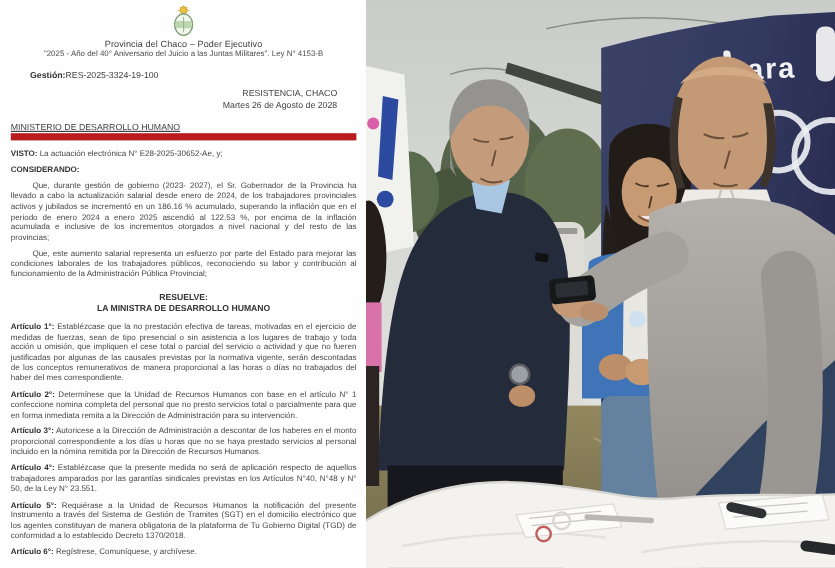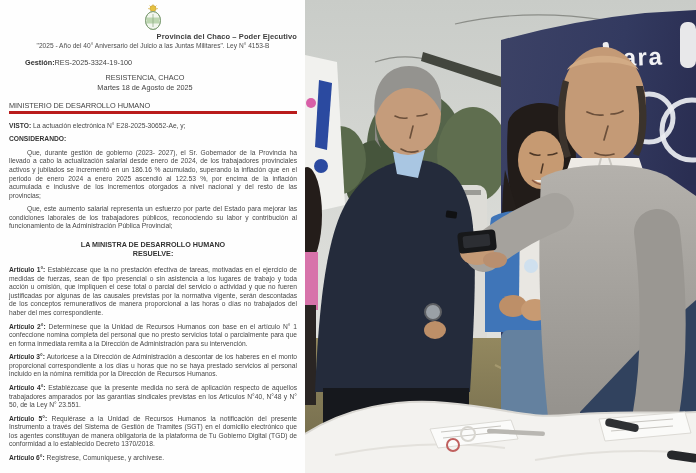--- a/index.html
+++ b/index.html
@@ -3,26 +3,26 @@
 <meta charset="utf-8">
 <style>
   html,body{margin:0;padding:0;background:#ffffff;}
   body{width:696px;height:473px;overflow:hidden;font-family:"Liberation Sans",sans-serif;}
   .page{position:relative;width:696px;height:473px;display:flex;background:#fff;}
 
   
   .doc{width:305px;height:473px;box-sizing:border-box;padding:4px 8px 0 9px;background:#fefefe;color:#474747;overflow:hidden;}
   .doc-header{text-align:center;margin-bottom:9px;}
   .seal{display:block;margin:0 auto 1px auto;}
-  .org{font-size:7.5px;font-weight:bold;color:#3c3c3c;letter-spacing:.1px;text-align:right;}
+  .org{font-size:7.5px;font-weight:normal;color:#3c3c3c;letter-spacing:.1px;}
   .motto{font-size:6.6px;color:#4d4d4d;margin-top:1px;}
   .num-row{font-size:7.3px;margin:0 0 6px 16px;color:#444;}
   .num-row b{color:#333;}
-  .place-date{font-size:7.3px;text-align:center;padding-right:16px;line-height:1.35;margin-bottom:8px;color:#444;}
-  .ministry{font-size:7.3px;color:#3f3f3f;border-bottom:3px solid #b91c1c;padding-bottom:1px;margin-bottom:8px;}
+  .place-date{font-size:7.3px;text-align:right;padding-right:16px;line-height:1.35;margin-bottom:8px;color:#444;}
+  .ministry{font-size:7.3px;color:#3f3f3f;border-bottom:6px solid #b91c1c;padding-bottom:1px;margin-bottom:8px;text-decoration:underline;}
   .body-p{font-size:6.7px;line-height:1.28;text-align:justify;margin:0 0 5px 0;}
   .body-p b{color:#333;}
   .indent{text-indent:18px;}
   .mb10{margin-bottom:9px;}
   .res-title{font-size:7.2px;font-weight:bold;text-align:center;color:#333;line-height:1.25;margin:2px 0 8px 0;}
   .art{font-size:6.7px;line-height:1.28;text-align:justify;margin:0 0 5px 0;}
   .art b{color:#2f2f2f;}
 
   
   .photo{width:391px;height:473px;margin:0;position:relative;overflow:hidden;}
@@ -52,35 +52,35 @@
         <line x1="10" y1="10" x2="10" y2="23" stroke="#8aa87f" stroke-width="0.7"></line>
       </svg>
       <div class="org">Provincia del Chaco – Poder Ejecutivo</div>
       <div class="motto">"2025 - Año del 40° Aniversario del Juicio a las Juntas Militares". Ley N° 4153-B</div>
     </div>
 
     <div class="num-row"><b>Gestión:</b><span>RES-2025-3324-19-100</span></div>
 
     <div class="place-date">
       <div>RESISTENCIA, CHACO</div>
-      <div>Martes 18 de Agosto de 2025</div>
+      <div>Martes 26 de Agosto de 2028</div>
     </div>
 
     <div class="ministry">MINISTERIO DE DESARROLLO HUMANO</div>
 
     <p class="body-p"><b>VISTO:</b> <span>La actuación electrónica N° E28-2025-30652-Ae, y;</span></p>
 
     <p class="body-p"><b>CONSIDERANDO:</b></p>
 
     <p class="body-p indent">Que, durante gestión de gobierno (2023- 2027), el Sr. Gobernador de la Provincia ha llevado a cabo la actualización salarial desde enero de 2024, de los trabajadores provinciales activos y jubilados se incrementó en un 186.16 % acumulado, superando la inflación que en el periodo de enero 2024 a enero 2025 ascendió al 122.53 %, por encima de la inflación acumulada e inclusive de los incrementos otorgados a nivel nacional y del resto de las provincias;</p>
     <p class="body-p indent mb10">Que, este aumento salarial representa un esfuerzo por parte del Estado para mejorar las condiciones laborales de los trabajadores públicos, reconociendo su labor y contribución al funcionamiento de la Administración Pública Provincial;</p>
 
     <div class="res-title">
+      <div>RESUELVE:</div>
       <div>LA MINISTRA DE DESARROLLO HUMANO</div>
-      <div>RESUELVE:</div>
     </div>
 
     <p class="art"><b>Artículo 1°:</b> <span>Establézcase que la no prestación efectiva de tareas, motivadas en el ejercicio de medidas de fuerzas, sean de tipo presencial o sin asistencia a los lugares de trabajo y toda acción u omisión, que impliquen el cese total o parcial del servicio o actividad y que no fueren justificadas por algunas de las causales previstas por la normativa vigente, serán descontadas de los conceptos remunerativos de manera proporcional a las horas o días no trabajados del haber del mes correspondiente.</span></p>
     <p class="art"><b>Artículo 2°:</b> <span>Determínese que la Unidad de Recursos Humanos con base en el artículo N° 1 confeccione nomina completa del personal que no presto servicios total o parcialmente para que en forma inmediata remita a la Dirección de Administración para su intervención.</span></p>
     <p class="art"><b>Artículo 3°:</b> <span>Autoricese a la Dirección de Administración a descontar de los haberes en el monto proporcional correspondiente a los días u horas que no se haya prestado servicios al personal incluido en la nómina remitida por la Dirección de Recursos Humanos.</span></p>
     <p class="art"><b>Artículo 4°:</b> <span>Establézcase que la presente medida no será de aplicación respecto de aquellos trabajadores amparados por las garantías sindicales previstas en los Artículos N°40, N°48 y N° 50, de la Ley N° 23.551.</span></p>
     <p class="art"><b>Artículo 5°:</b> <span>Requiérase a la Unidad de Recursos Humanos la notificación del presente Instrumento a través del Sistema de Gestión de Tramites (SGT) en el domicilio electrónico que los agentes constituyan de manera obligatoria de la plataforma de Tu Gobierno Digital (TGD) de conformidad a lo establecido Decreto 1370/2018.</span></p>
     <p class="art"><b>Artículo 6°:</b> <span>Regístrese, Comuníquese, y archívese.</span></p>
   </section>
 

